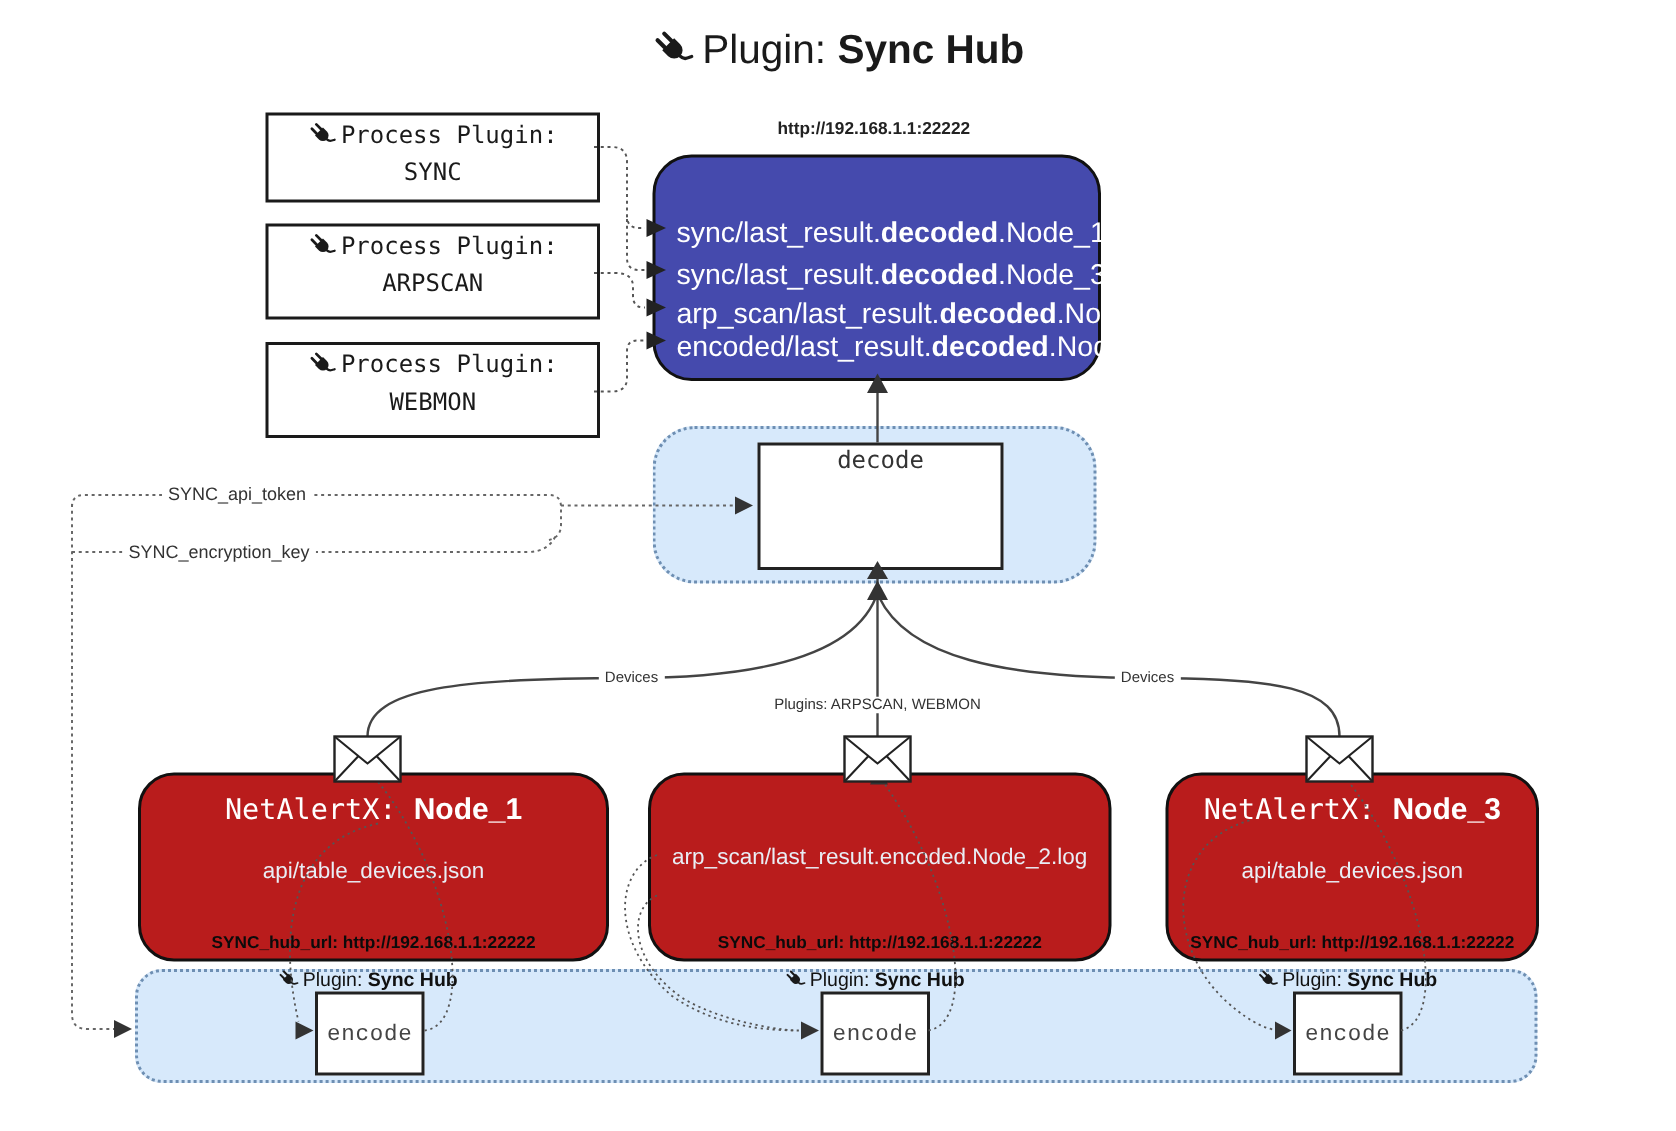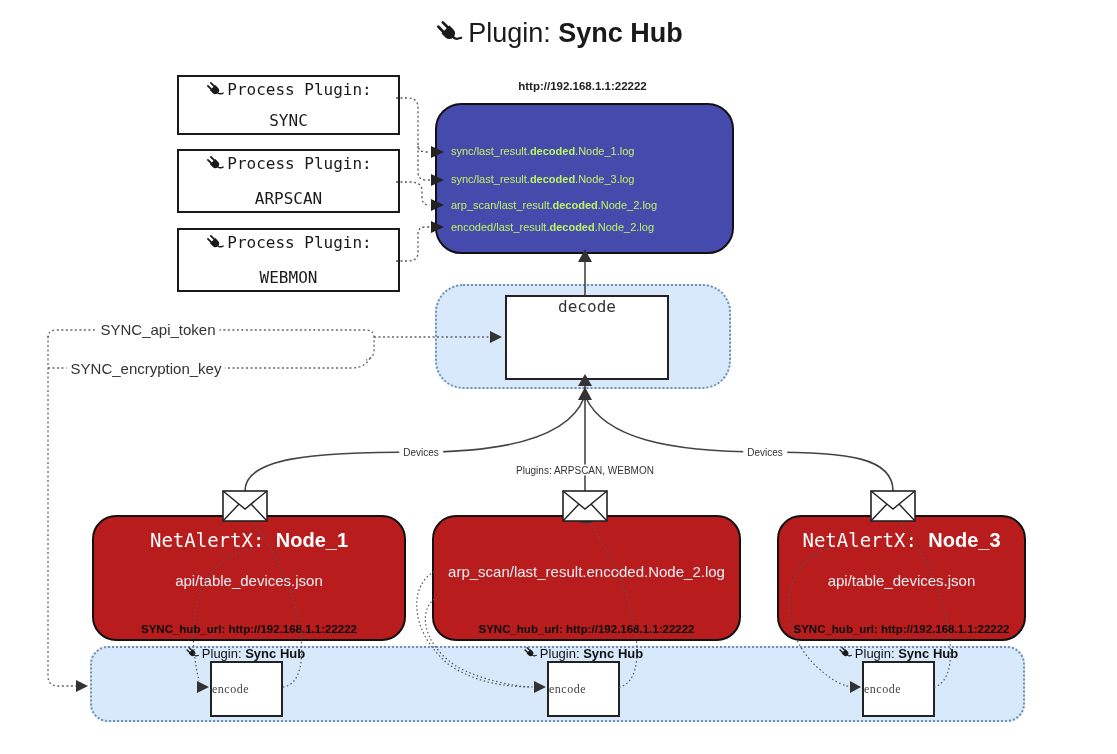--- a/index.html
+++ b/index.html
@@ -10,57 +10,57 @@
   .decode-container{left:435px;top:284px;width:292px;height:101px;border-radius:28px;}
   .bottom-container{left:90px;top:646px;width:931px;height:72px;border-radius:18px;}
   
   .title{position:absolute;top:18px;left:0;width:100%;text-align:center;font-size:27px;z-index:10;}
   .title .bold{font-weight:bold;}
   .plug-lg{width:30px;height:30px;vertical-align:-6px;margin-right:4px;}
   .plug-md{width:20px;height:20px;vertical-align:-5px;margin-right:2px;}
   .plug-sm{width:15px;height:15px;vertical-align:-3px;margin-right:2px;}
   
   .proc-box{position:absolute;left:177px;width:219px;background:#fff;border:2px solid #1a1a1a;
-            display:flex;flex-direction:column;align-items:center;justify-content:space-between;
+            display:flex;flex-direction:column;align-items:center;justify-content:flex-start;
             font-family:"DejaVu Sans Mono",monospace;font-size:16px;line-height:25px;z-index:10;}
   
   .hub-url{position:absolute;left:435px;top:80px;width:295px;text-align:center;
            font-size:11.5px;font-weight:600;color:#222;z-index:10;}
   .hub{position:absolute;left:435px;top:103px;width:295px;height:147px;background:#454AAD;
        border:2px solid #111;border-radius:26px;color:#fff;z-index:10;}
   .hub-title{position:absolute;top:10px;left:0;width:100%;text-align:center;
              font-family:"DejaVu Sans Mono",monospace;font-size:19px;}
   .hub-title .bold{font-family:"Liberation Sans",sans-serif;font-weight:bold;font-size:20px;}
-  .hub-file{position:absolute;left:14px;font-size:11px;color:#bef264;white-space:nowrap;}
+  .hub-file{position:absolute;left:14px;font-size:19px;color:#ffffff;white-space:nowrap;}
   .hub-file b{font-weight:bold;}
   
   .node{position:absolute;top:515px;height:122px;background:#b91c1c;border:2px solid #111;
         border-radius:24px;color:#fff;z-index:10;}
   .node-title{position:absolute;top:12px;left:0;width:100%;text-align:center;
               font-family:"DejaVu Sans Mono",monospace;font-size:19px;white-space:nowrap;}
   .node-title .bold{font-family:"Liberation Sans",sans-serif;font-weight:bold;font-size:20px;}
   .node-file{position:absolute;left:0;width:100%;text-align:center;font-size:15px;
              color:#E9EEF5;white-space:nowrap;}
   .node-url{position:absolute;bottom:4px;left:0;width:100%;text-align:center;
             font-size:11.5px;font-weight:600;color:#0b0b0b;}
   
   .decode-box{position:absolute;left:505px;top:295px;width:160px;height:81px;background:#fff;
               border:2px solid #222;display:flex;align-items:flex-start;justify-content:center;
               font-family:"DejaVu Sans Mono",monospace;font-size:16px;color:#333;z-index:10;}
   .encode-box{position:absolute;top:661px;width:69px;height:52px;background:#fff;border:2px solid #222;
-              display:flex;align-items:center;justify-content:flex-start;
-              font-family:Liberation Serif, serif;font-size:12px;letter-spacing:.5px;color:#444;z-index:10;}
+              display:flex;align-items:center;justify-content:center;
+              font-family:Liberation Mono, monospace;font-size:15px;letter-spacing:.5px;color:#444;z-index:10;}
   .enc-label{position:absolute;transform:translate(-50%,-50%);white-space:nowrap;font-size:13px;
              color:#111;z-index:10;}
   .enc-label .bold{font-weight:bold;}
   
   .line-label{position:absolute;transform:translate(-50%,-50%);background:#fff;padding:0 4px;
               white-space:nowrap;z-index:40;color:#333;}
   .lbl-sm{font-size:10px;}
-  .lbl-key{font-size:15px;}
+  .lbl-key{font-size:12px;}
   
   .edges{position:absolute;left:0;top:0;z-index:30;pointer-events:none;}
   .hidden-defs{position:absolute;width:0;height:0;overflow:hidden;}
 </style>
 </head>
 <body>
 
 <svg class="hidden-defs" aria-hidden="true">
   <defs>
     <symbol id="plug" viewBox="0 0 24 24">

